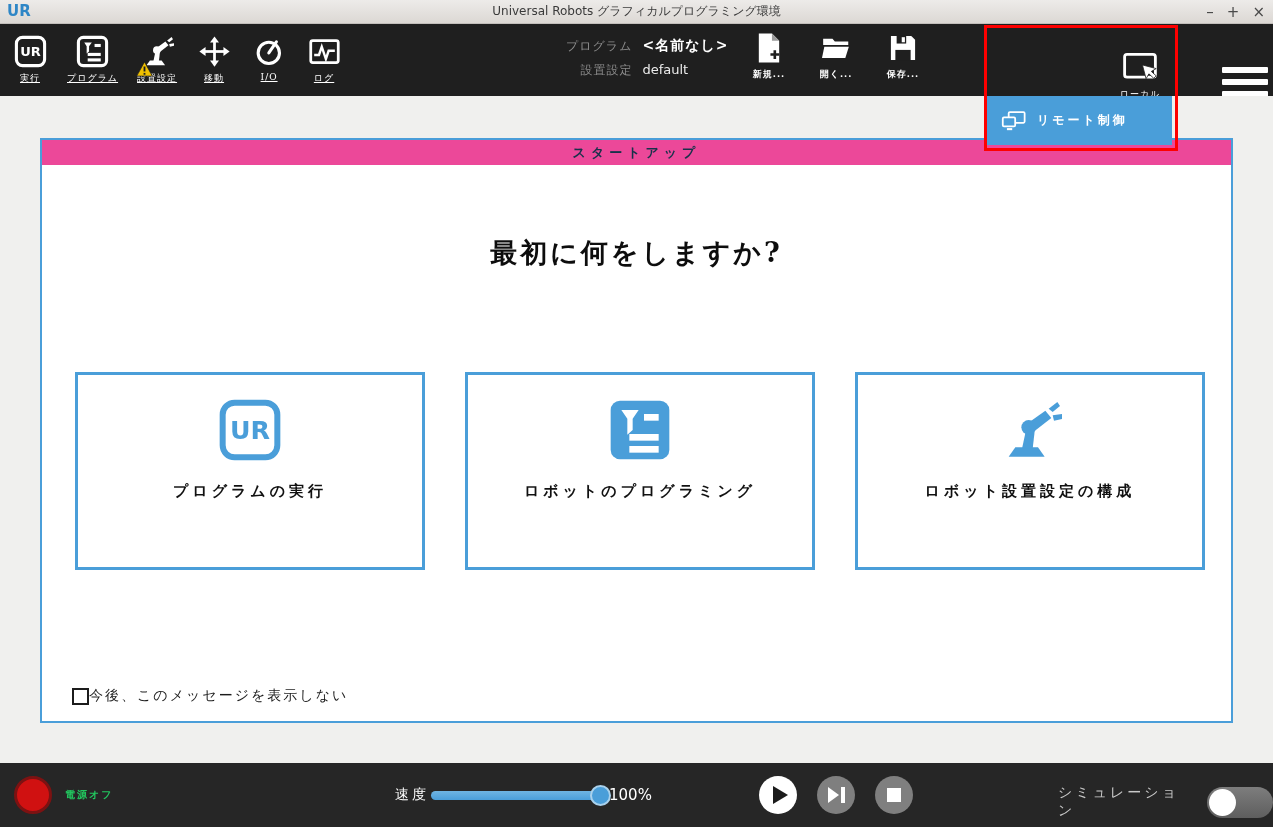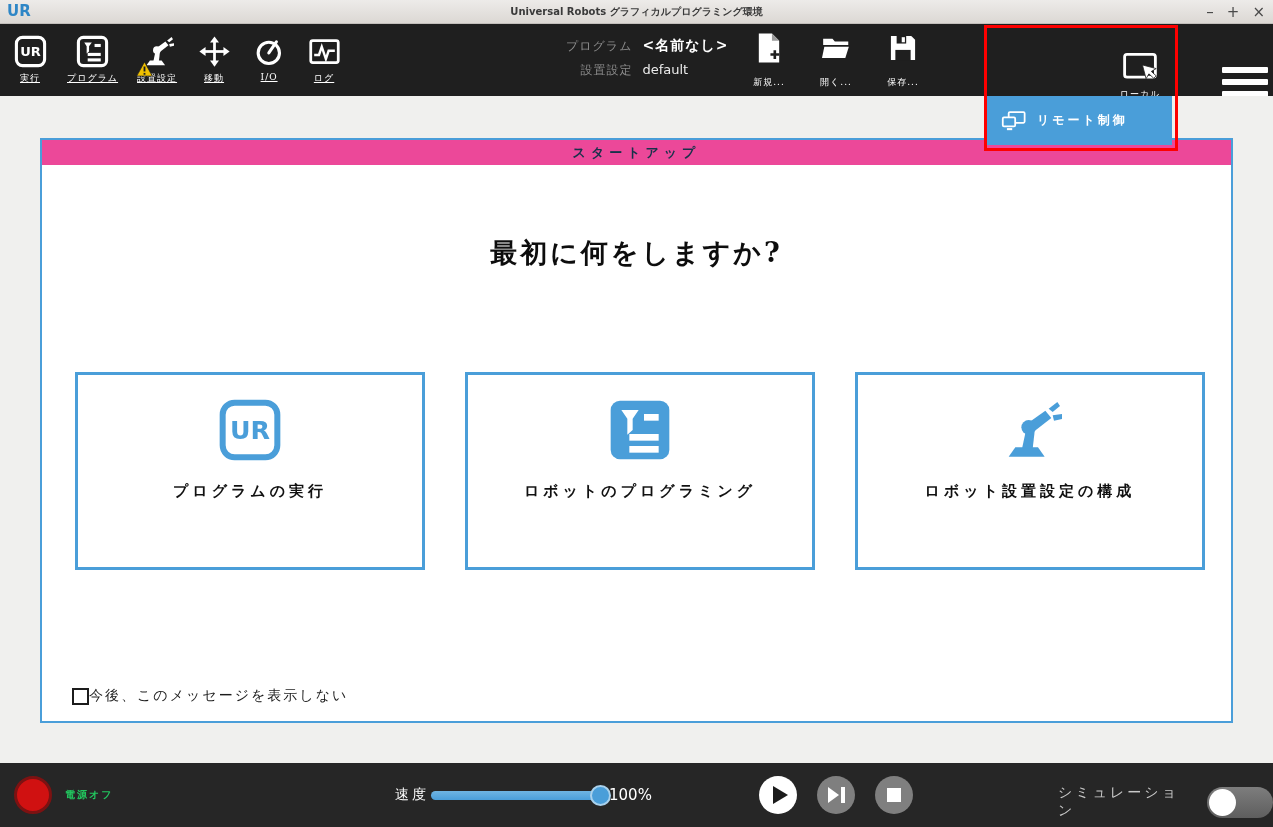--- a/index.html
+++ b/index.html
@@ -6,21 +6,21 @@
   body { font-family:"DejaVu Serif", serif; }
   .screen { position:relative; width:1273px; height:827px; background:#f0f0ee; overflow:hidden; }
 
   
   .titlebar { position:absolute; top:0; left:0; width:100%; height:24px;
     background:linear-gradient(#edebe9,#dcd8d4); border-bottom:1px solid #c2bebb;
     display:flex; align-items:center; }
   .tb-logo { position:absolute; left:7px; top:2px; width:22px; height:20px;
     color:#2e86c6; font-family:"DejaVu Sans",sans-serif; font-weight:bold; font-size:15px; }
   .tb-title { width:100%; text-align:center; font-family:"DejaVu Sans",sans-serif;
-    font-weight:bold; font-size:10px; color:#3a3a3a; }
+    font-weight:normal; font-size:12px; color:#3a3a3a; }
   .tb-controls { position:absolute; right:8px; top:0; height:24px; display:flex; gap:13px;
     align-items:center; font-family:"DejaVu Sans",sans-serif; font-size:15px; color:#4a4a4a; }
   .tb-controls span { cursor:default; }
 
   
   .toolbar { position:absolute; top:24px; left:0; width:100%; height:72px; background:#1f1f1f; }
   .tabs { position:absolute; left:6px; top:4px; display:flex; gap:7px; }
   .tab { position:relative; min-width:48px; height:64px; padding:7px 6px 0 6px;
     display:flex; flex-direction:column; align-items:center; color:#fff; }
   .tab .ticon { width:33px; height:33px; color:#fff; }
@@ -32,21 +32,21 @@
   .proginfo { position:absolute; left:566px; top:13px; display:grid;
     grid-template-columns:auto auto; column-gap:10px; row-gap:7px; align-items:baseline; }
   .pi-label { color:#8c8c8c; font-size:12px; letter-spacing:1px; justify-self:end; }
   .pi-value-bold { color:#fff; font-size:14px; font-weight:bold; letter-spacing:1px; }
   .pi-value { color:#ececec; font-family:"DejaVu Sans",sans-serif; font-size:13px; }
 
   .filebtns { position:absolute; left:746px; top:8px; display:flex; gap:21px; }
   .fbtn { width:46px; display:flex; flex-direction:column; align-items:center; }
   .fbtn .ficon { width:28px; height:32px; }
   .fbtn .ficon svg { width:100%; height:100%; display:block; }
-  .fbtn .flabel { margin-top:12px; color:#fff; font-size:9px; letter-spacing:1px; white-space:nowrap; }
+  .fbtn .flabel { margin-top:4px; color:#fff; font-size:9px; letter-spacing:1px; white-space:nowrap;font-weight:bold; }
 
   .local-btn { position:absolute; left:1104px; top:28px; width:72px;
     display:flex; flex-direction:column; align-items:center; }
   .local-btn .licon { width:40px; height:34px; }
   .local-btn .licon svg { width:100%; height:100%; display:block; }
   .local-btn .llabel { margin-top:2px; color:#fff; font-size:9px; letter-spacing:1px; }
 
   .clock { position:absolute; left:1180px; top:33px; color:#fff; font-size:17px;
     font-weight:bold; letter-spacing:9px; line-height:27px; white-space:pre; }
   .hamburger { position:absolute; left:1222px; top:43px; width:46px; }

